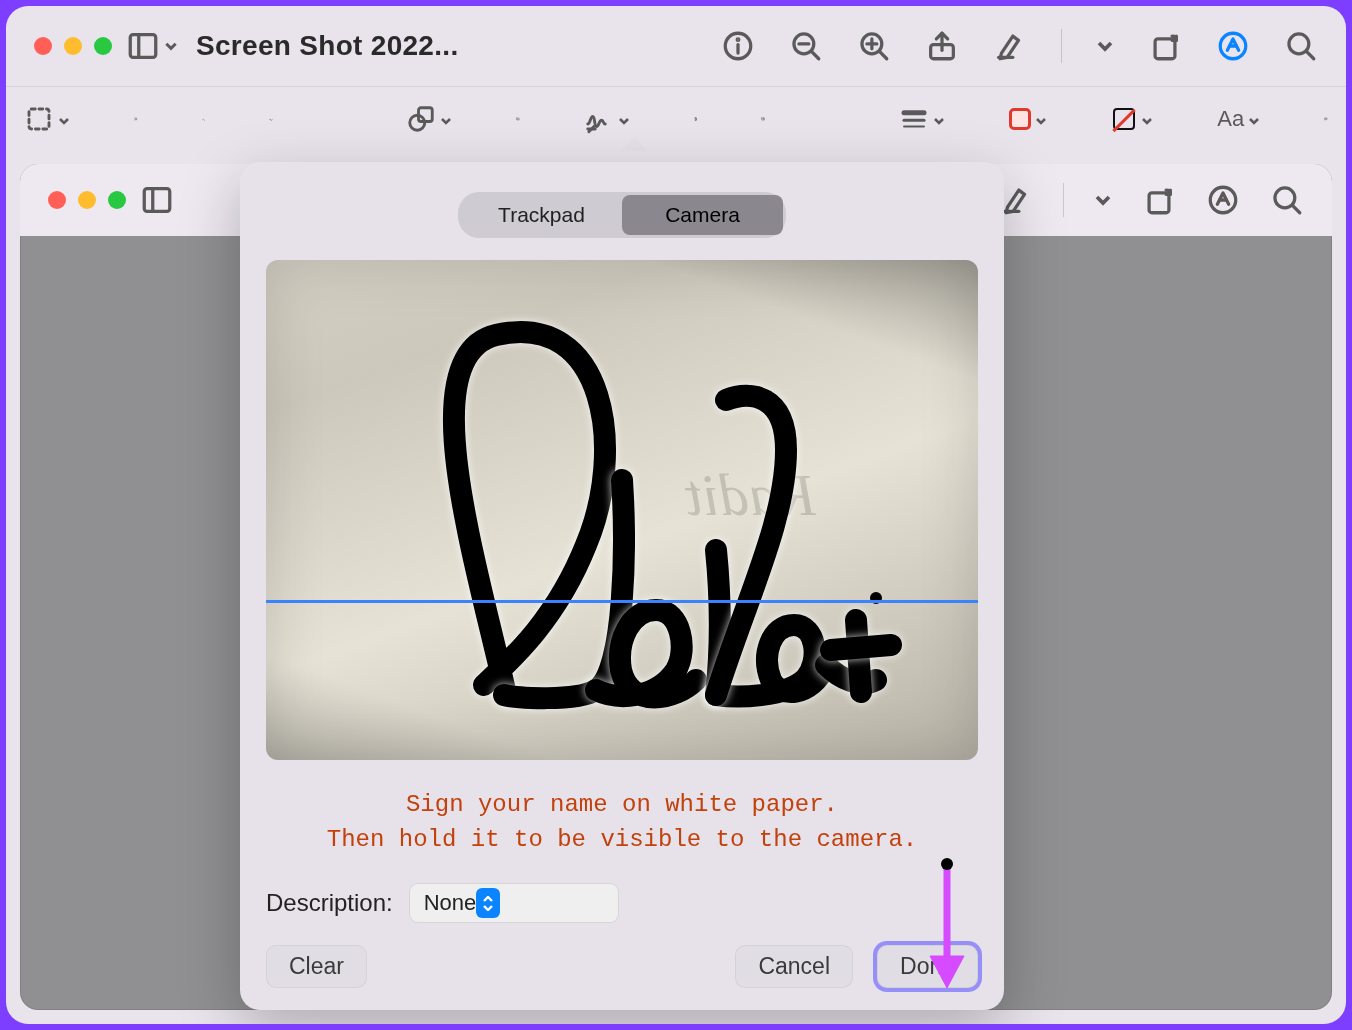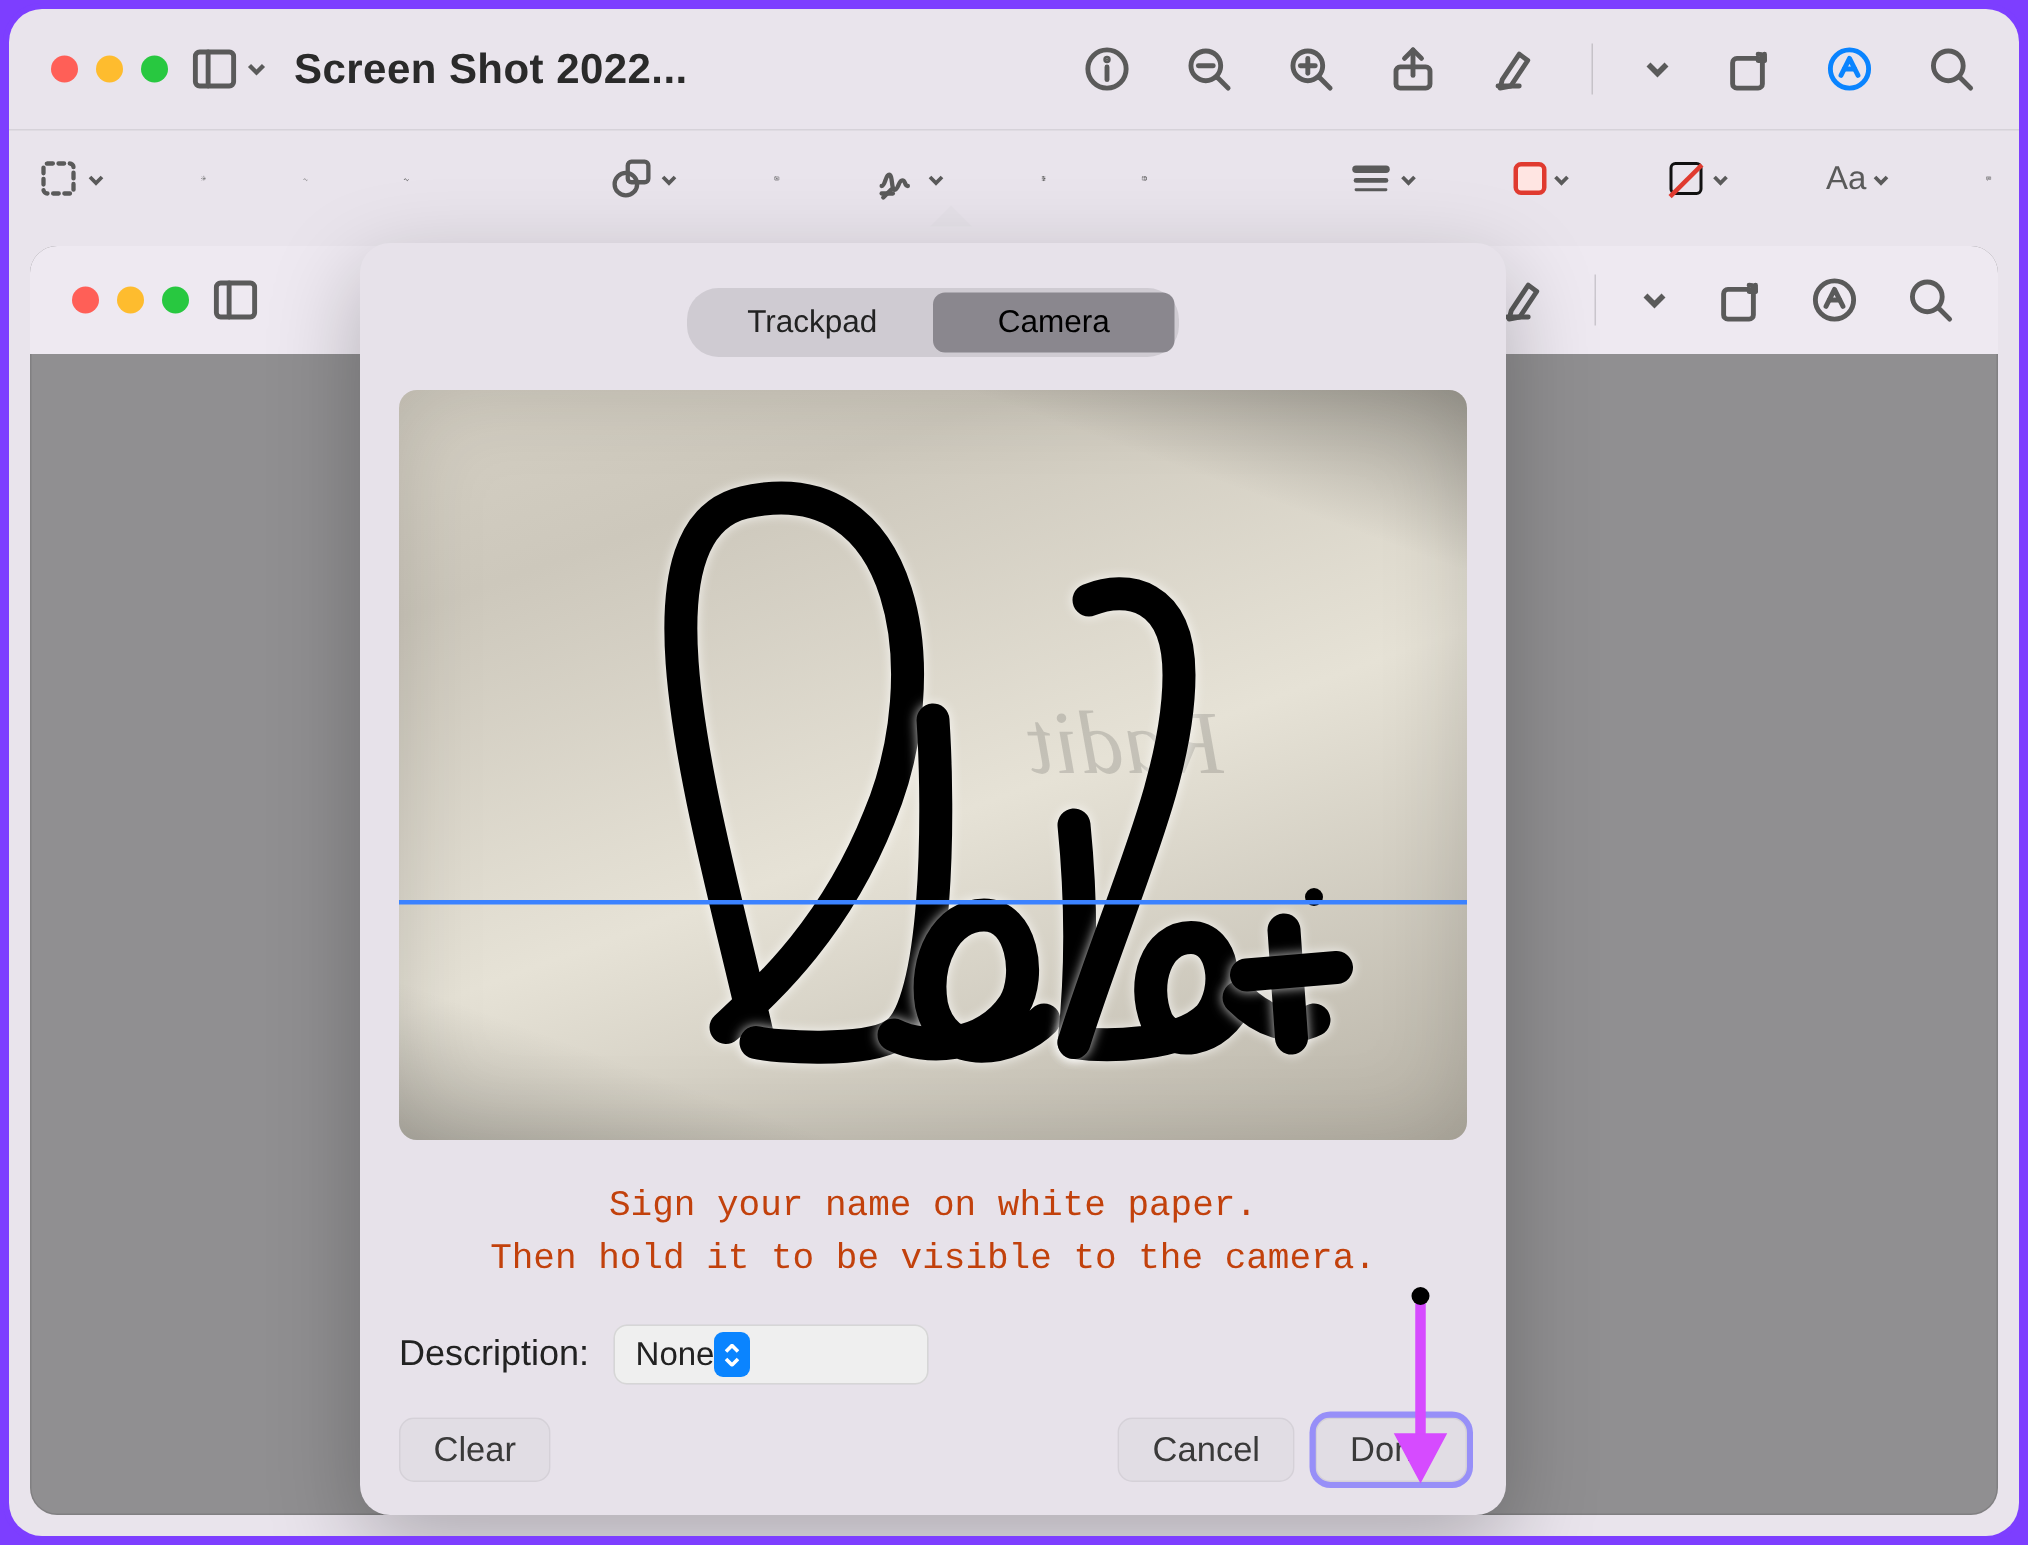--- a/index.html
+++ b/index.html
@@ -98,21 +98,21 @@
   .hint{text-align:center;font-size:24px;color:#c2410c;margin-top:28px;line-height:1.45;font-family:Liberation Mono, monospace;}
   .row-desc{display:flex;align-items:center;gap:16px;margin-top:auto;}
   .lbl{font-size:24px;color:#222;}
   .sel{
     display:flex;align-items:center;
     width:210px;height:40px;padding:0 6px 0 14px;border-radius:9px;
     background:#efefef;border:1px solid rgba(0,0,0,.1);font-size:22px;color:#222;
   }
   .sel .chip{width:24px;height:30px;border-radius:6px;background:#0a84ff;display:flex;flex-direction:column;align-items:center;justify-content:center;gap:1px;}
   .sel .chip svg{width:10px;height:7px;stroke:#fff;stroke-width:2.4;fill:none;}
-  .btnrow{display:flex;align-items:center;margin-top:22px;gap:14px;}
+  .btnrow{display:flex;align-items:center;margin-top:22px;gap:24px;}
   .btn{padding:7px 22px;font-size:23px;color:var(--btn-text);background:var(--btn-bg);border-radius:10px;border:1px solid rgba(0,0,0,.05);cursor:pointer;}
   .btnrow .spacer{flex:1;}
   .btn.done{box-shadow:0 0 0 4px rgba(108,99,255,.65);}
   
   .arrow-wrap{position:absolute;left:906px;top:850px;width:80px;height:140px;pointer-events:none;}
   .arrow-wrap svg{width:100%;height:100%;}
   .arrow-wrap path,.arrow-wrap polygon{stroke:var(--arrow);fill:var(--arrow);}
 </style>
 </head>
 <body>

